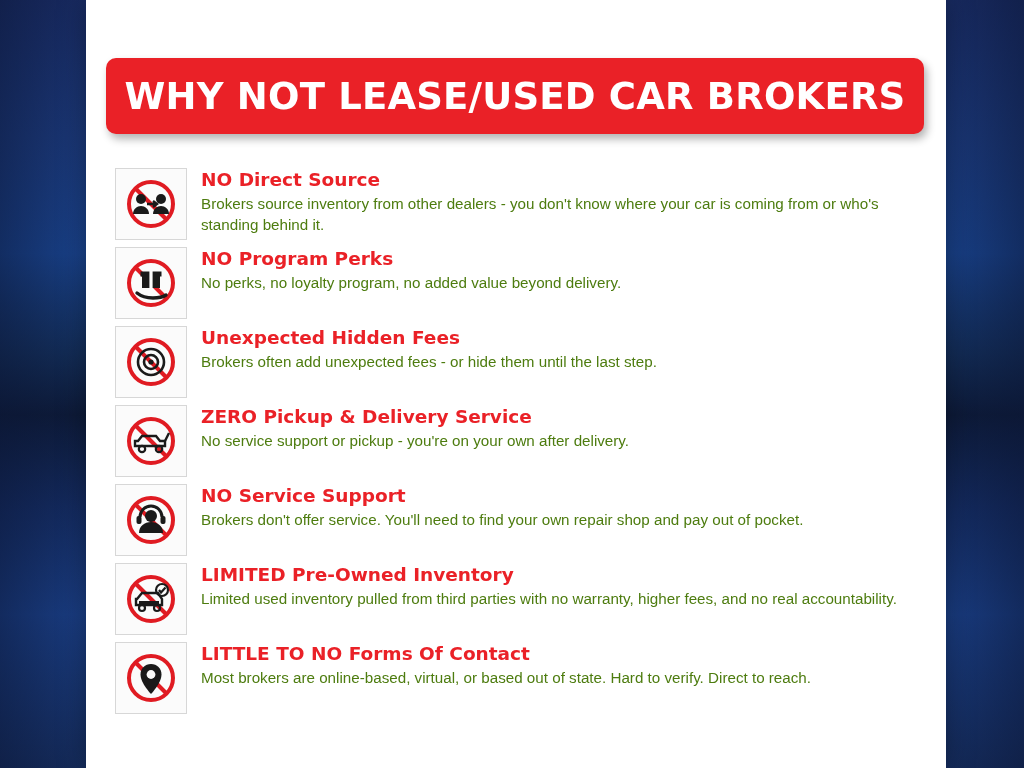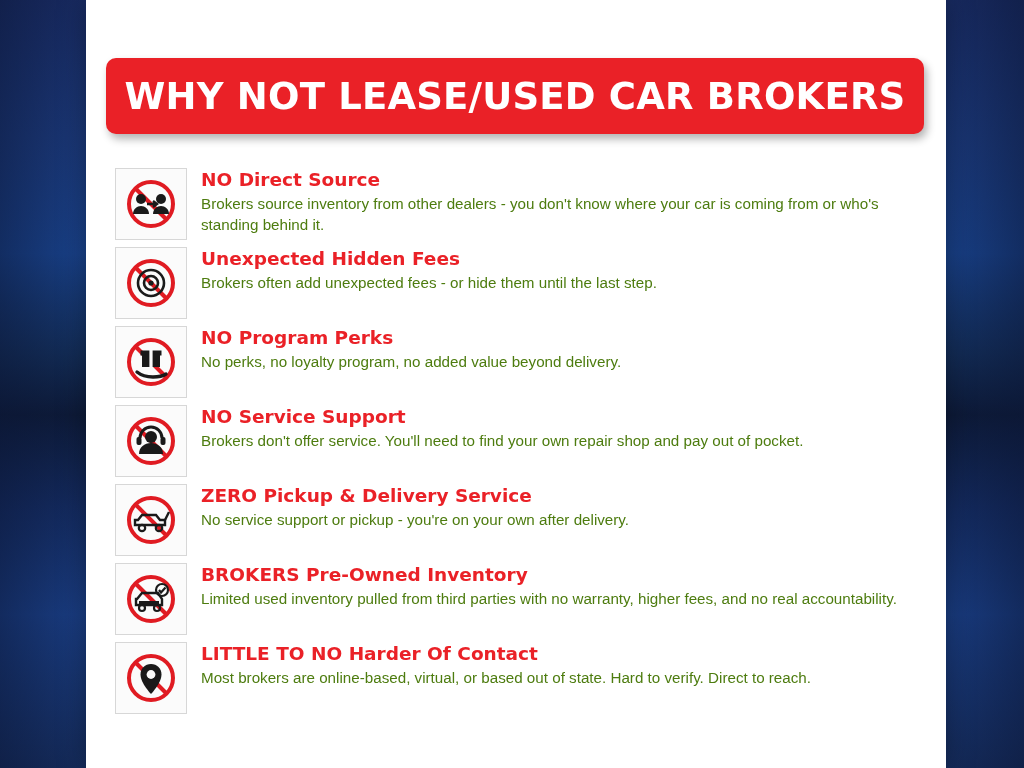--- a/index.html
+++ b/index.html
@@ -151,123 +151,123 @@
           <p class="row-desc">Brokers source inventory from other dealers - you don't know where your car is coming from or who's standing behind it.</p>
         </div>
       </div>
 
       <div class="row">
         <div class="icon-box">
           <span>
             <svg width="56" height="56" viewBox="0 0 56 56">
               <circle cx="28" cy="28" r="22" fill="none" stroke="#e01b22" stroke-width="4"></circle>
               <line x1="12.5" y1="12.5" x2="43.5" y2="43.5" stroke="#e01b22" stroke-width="4"></line>
-              <circle cx="28" cy="28" r="13" fill="none" stroke="#1a1a1a" stroke-width="2.6"></circle>
-              <circle cx="28" cy="28" r="7" fill="none" stroke="#1a1a1a" stroke-width="2.6"></circle>
-              <circle cx="28" cy="28" r="2.6" fill="#1a1a1a"></circle>
-            </svg>
-          </span>
-        </div>
-        <div class="row-text">
-          <p class="row-title">Unexpected Hidden Fees</p>
-          <p class="row-desc">Brokers often add unexpected fees - or hide them until the last step.</p>
-        </div>
-      </div>
-
-      <div class="row">
-        <div class="icon-box">
-          <span>
-            <svg width="56" height="56" viewBox="0 0 56 56">
-              <circle cx="28" cy="28" r="22" fill="none" stroke="#e01b22" stroke-width="4"></circle>
-              <line x1="12.5" y1="12.5" x2="43.5" y2="43.5" stroke="#e01b22" stroke-width="4"></line>
               <rect x="19" y="20" width="18" height="13" fill="#1a1a1a"></rect>
               <rect x="17.5" y="16.5" width="21" height="5" fill="#1a1a1a"></rect>
               <rect x="26.4" y="15" width="3.2" height="18" fill="#fbfbfb"></rect>
               <path d="M14 38c5 4 10 5 16 5s10-1 13-3" stroke="#1a1a1a" stroke-width="3.4" fill="none" stroke-linecap="round"></path>
             </svg>
           </span>
         </div>
         <div class="row-text">
           <p class="row-title">NO Program Perks</p>
           <p class="row-desc">No perks, no loyalty program, no added value beyond delivery.</p>
+        </div>
+      </div>
+
+      <div class="row">
+        <div class="icon-box">
+          <span>
+            <svg width="56" height="56" viewBox="0 0 56 56">
+              <circle cx="28" cy="28" r="22" fill="none" stroke="#e01b22" stroke-width="4"></circle>
+              <line x1="12.5" y1="12.5" x2="43.5" y2="43.5" stroke="#e01b22" stroke-width="4"></line>
+              <circle cx="28" cy="28" r="13" fill="none" stroke="#1a1a1a" stroke-width="2.6"></circle>
+              <circle cx="28" cy="28" r="7" fill="none" stroke="#1a1a1a" stroke-width="2.6"></circle>
+              <circle cx="28" cy="28" r="2.6" fill="#1a1a1a"></circle>
+            </svg>
+          </span>
+        </div>
+        <div class="row-text">
+          <p class="row-title">Unexpected Hidden Fees</p>
+          <p class="row-desc">Brokers often add unexpected fees - or hide them until the last step.</p>
+        </div>
+      </div>
+
+      <div class="row">
+        <div class="icon-box">
+          <span>
+            <svg width="56" height="56" viewBox="0 0 56 56">
+              <circle cx="28" cy="28" r="22" fill="none" stroke="#e01b22" stroke-width="4"></circle>
+              <line x1="12.5" y1="12.5" x2="43.5" y2="43.5" stroke="#e01b22" stroke-width="4"></line>
+              <path d="M12 33h30v-5h-5l-4-5H19l-4 5h-3z" fill="none" stroke="#1a1a1a" stroke-width="2.4"></path>
+              <circle cx="19" cy="36" r="3.2" fill="none" stroke="#1a1a1a" stroke-width="2.2"></circle>
+              <circle cx="36" cy="36" r="3.2" fill="none" stroke="#1a1a1a" stroke-width="2.2"></circle>
+              <path d="M42 28l4-8" stroke="#1a1a1a" stroke-width="2.4"></path>
+            </svg>
+          </span>
+        </div>
+        <div class="row-text">
+          <p class="row-title">ZERO Pickup &amp; Delivery Service</p>
+          <p class="row-desc">No service support or pickup - you're on your own after delivery.</p>
         </div>
       </div>
 
       <div class="row">
         <div class="icon-box">
           <span>
             <svg width="56" height="56" viewBox="0 0 56 56">
               <circle cx="28" cy="28" r="22" fill="none" stroke="#e01b22" stroke-width="4"></circle>
               <line x1="12.5" y1="12.5" x2="43.5" y2="43.5" stroke="#e01b22" stroke-width="4"></line>
               <circle cx="28" cy="24" r="6" fill="#1a1a1a"></circle>
               <path d="M16 41c0-7 5.5-11 12-11s12 4 12 11z" fill="#1a1a1a"></path>
               <path d="M17 25a11 11 0 0 1 22 0" fill="none" stroke="#1a1a1a" stroke-width="3"></path>
               <rect x="13.5" y="24" width="5" height="8" rx="2" fill="#1a1a1a"></rect>
               <rect x="37.5" y="24" width="5" height="8" rx="2" fill="#1a1a1a"></rect>
             </svg>
           </span>
         </div>
         <div class="row-text">
           <p class="row-title">NO Service Support</p>
           <p class="row-desc">Brokers don't offer service. You'll need to find your own repair shop and pay out of pocket.</p>
-        </div>
-      </div>
-
-      <div class="row">
-        <div class="icon-box">
-          <span>
-            <svg width="56" height="56" viewBox="0 0 56 56">
-              <circle cx="28" cy="28" r="22" fill="none" stroke="#e01b22" stroke-width="4"></circle>
-              <line x1="12.5" y1="12.5" x2="43.5" y2="43.5" stroke="#e01b22" stroke-width="4"></line>
-              <path d="M12 33h30v-5h-5l-4-5H19l-4 5h-3z" fill="none" stroke="#1a1a1a" stroke-width="2.4"></path>
-              <circle cx="19" cy="36" r="3.2" fill="none" stroke="#1a1a1a" stroke-width="2.2"></circle>
-              <circle cx="36" cy="36" r="3.2" fill="none" stroke="#1a1a1a" stroke-width="2.2"></circle>
-              <path d="M42 28l4-8" stroke="#1a1a1a" stroke-width="2.4"></path>
-            </svg>
-          </span>
-        </div>
-        <div class="row-text">
-          <p class="row-title">ZERO Pickup &amp; Delivery Service</p>
-          <p class="row-desc">No service support or pickup - you're on your own after delivery.</p>
         </div>
       </div>
 
       <div class="row">
         <div class="icon-box">
           <span>
             <svg width="56" height="56" viewBox="0 0 56 56">
               <circle cx="28" cy="28" r="22" fill="none" stroke="#e01b22" stroke-width="4"></circle>
               <line x1="12.5" y1="12.5" x2="43.5" y2="43.5" stroke="#e01b22" stroke-width="4"></line>
               <path d="M13 34h26v-6l-4-6H19l-5 6h-1z" fill="none" stroke="#1a1a1a" stroke-width="2.4"></path>
               <rect x="16" y="30" width="20" height="3" fill="#1a1a1a"></rect>
               <circle cx="19" cy="37" r="3" fill="none" stroke="#1a1a1a" stroke-width="2.2"></circle>
               <circle cx="34" cy="37" r="3" fill="none" stroke="#1a1a1a" stroke-width="2.2"></circle>
               <circle cx="39" cy="19" r="6" fill="none" stroke="#1a1a1a" stroke-width="2.2"></circle>
               <path d="M36 19l2 2.5 4.5-5" fill="none" stroke="#1a1a1a" stroke-width="2.2"></path>
             </svg>
           </span>
         </div>
         <div class="row-text">
-          <p class="row-title">BROKERS Pre-Owned Inventory</p>
+          <p class="row-title">LIMITED Pre-Owned Inventory</p>
           <p class="row-desc">Limited used inventory pulled from third parties with no warranty, higher fees, and no real accountability.</p>
         </div>
       </div>
 
       <div class="row">
         <div class="icon-box">
           <span>
             <svg width="56" height="56" viewBox="0 0 56 56">
               <circle cx="28" cy="28" r="22" fill="none" stroke="#e01b22" stroke-width="4"></circle>
               <line x1="12.5" y1="12.5" x2="43.5" y2="43.5" stroke="#e01b22" stroke-width="4"></line>
               <path d="M28 14c-6 0-10.5 4.6-10.5 10.5C17.5 33 28 44 28 44s10.5-11 10.5-19.5C38.5 18.6 34 14 28 14z" fill="#1a1a1a"></path>
               <circle cx="28" cy="24.5" r="4.4" fill="#fbfbfb"></circle>
             </svg>
           </span>
         </div>
         <div class="row-text">
-          <p class="row-title">LITTLE TO NO Harder Of Contact</p>
+          <p class="row-title">LITTLE TO NO Forms Of Contact</p>
           <p class="row-desc">Most brokers are online-based, virtual, or based out of state. Hard to verify. Direct to reach.</p>
         </div>
       </div>
 
     </div>
   </div>
 </div>
 
 </body></html>

